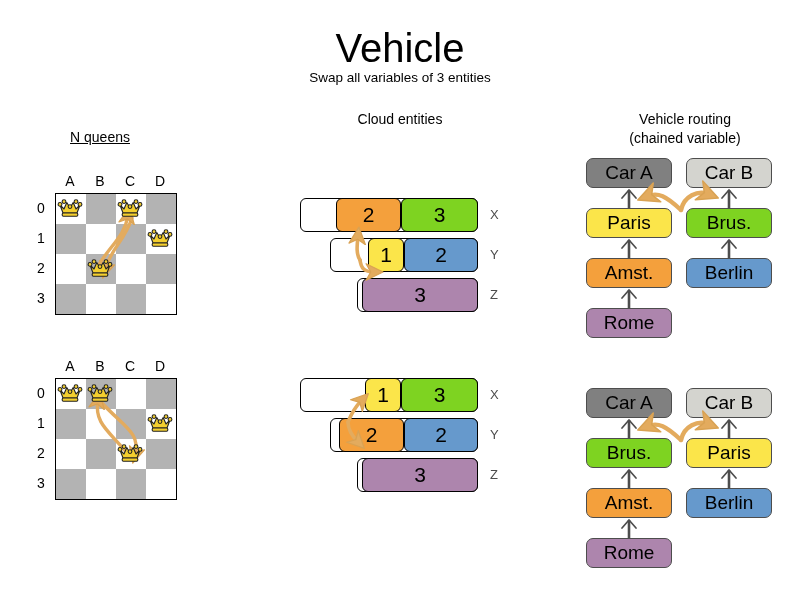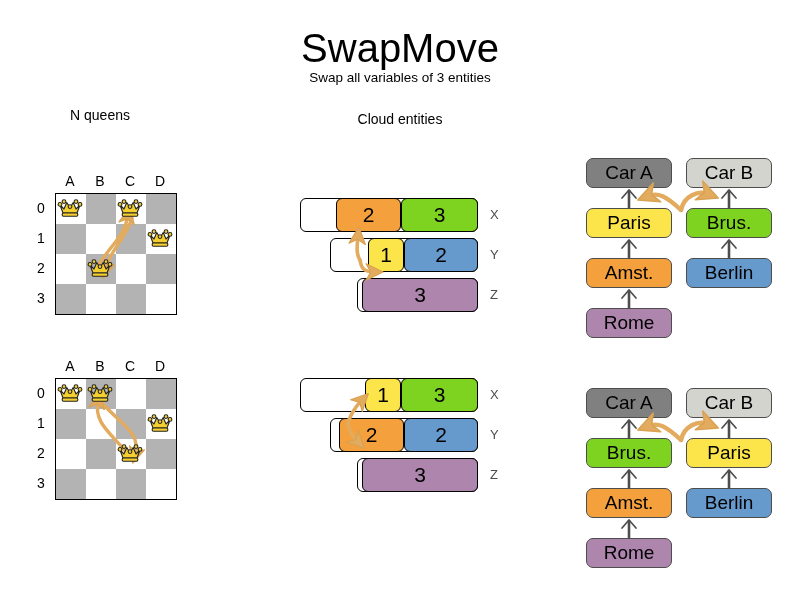--- a/index.html
+++ b/index.html
@@ -31,21 +31,21 @@
     font-size: 13.5px;
     line-height: 16px;
   }
 
   
   .col-head {
     text-align: center;
     font-size: 14px;
     line-height: 19px;
   }
-  #head-queens  { left: 20px;  top: 106px; width: 160px; }
+  #head-queens  { left: 20px;  top: 128px; width: 160px; text-decoration: underline; }
   #head-cloud   { left: 310px; top: 110px; width: 180px; }
   #head-vrp     { left: 590px; top: 110px; width: 190px; }
 
   
   .board-wrap { width: 170px; height: 160px; }
   .board {
     position: absolute;
     left: 45px; top: 23px;
     width: 120px; height: 120px;
     border: 1.6px solid #000;
@@ -152,26 +152,28 @@
   .vrp-swap {
     position: absolute;
     left: 0; top: 0;
     width: 200px; height: 200px;
     pointer-events: none;
   }
 </style>
 </head>
 <body>
 
-<div class="abs" id="title">SwapMove</div>
+<div class="abs" id="title">Vehicle</div>
 <div class="abs" id="subtitle">Swap all variables of 3 entities</div>
 
 <div class="abs col-head" id="head-queens">N queens</div>
 <div class="abs col-head" id="head-cloud">Cloud entities</div>
 <div class="abs col-head" id="head-vrp">
+  <div>Vehicle routing</div>
+  <div>(chained variable)</div>
 </div>
 
 <div class="abs board-wrap" id="queens-before" style="left:10px; top:170px;">
     <div class="col-label" style="left: 45px;">A</div>
     <div class="col-label" style="left: 75px;">B</div>
     <div class="col-label" style="left: 105px;">C</div>
     <div class="col-label" style="left: 135px;">D</div>
     <div class="row-label" style="top: 29px;">0</div>
     <div class="row-label" style="top: 59px;">1</div>
     <div class="row-label" style="top: 89px;">2</div>

